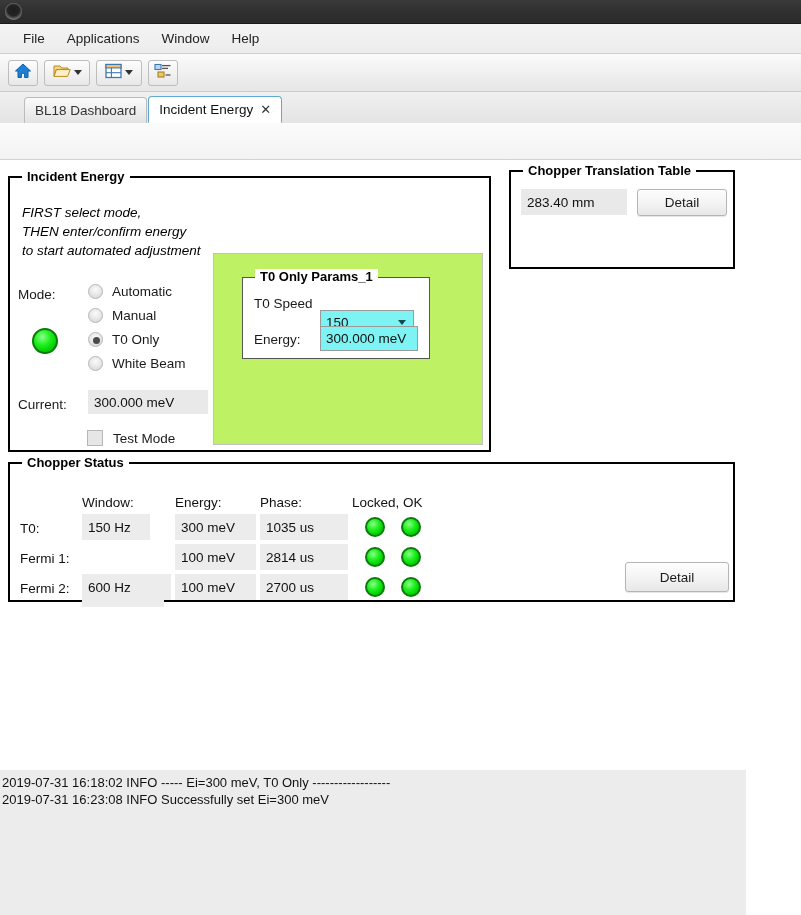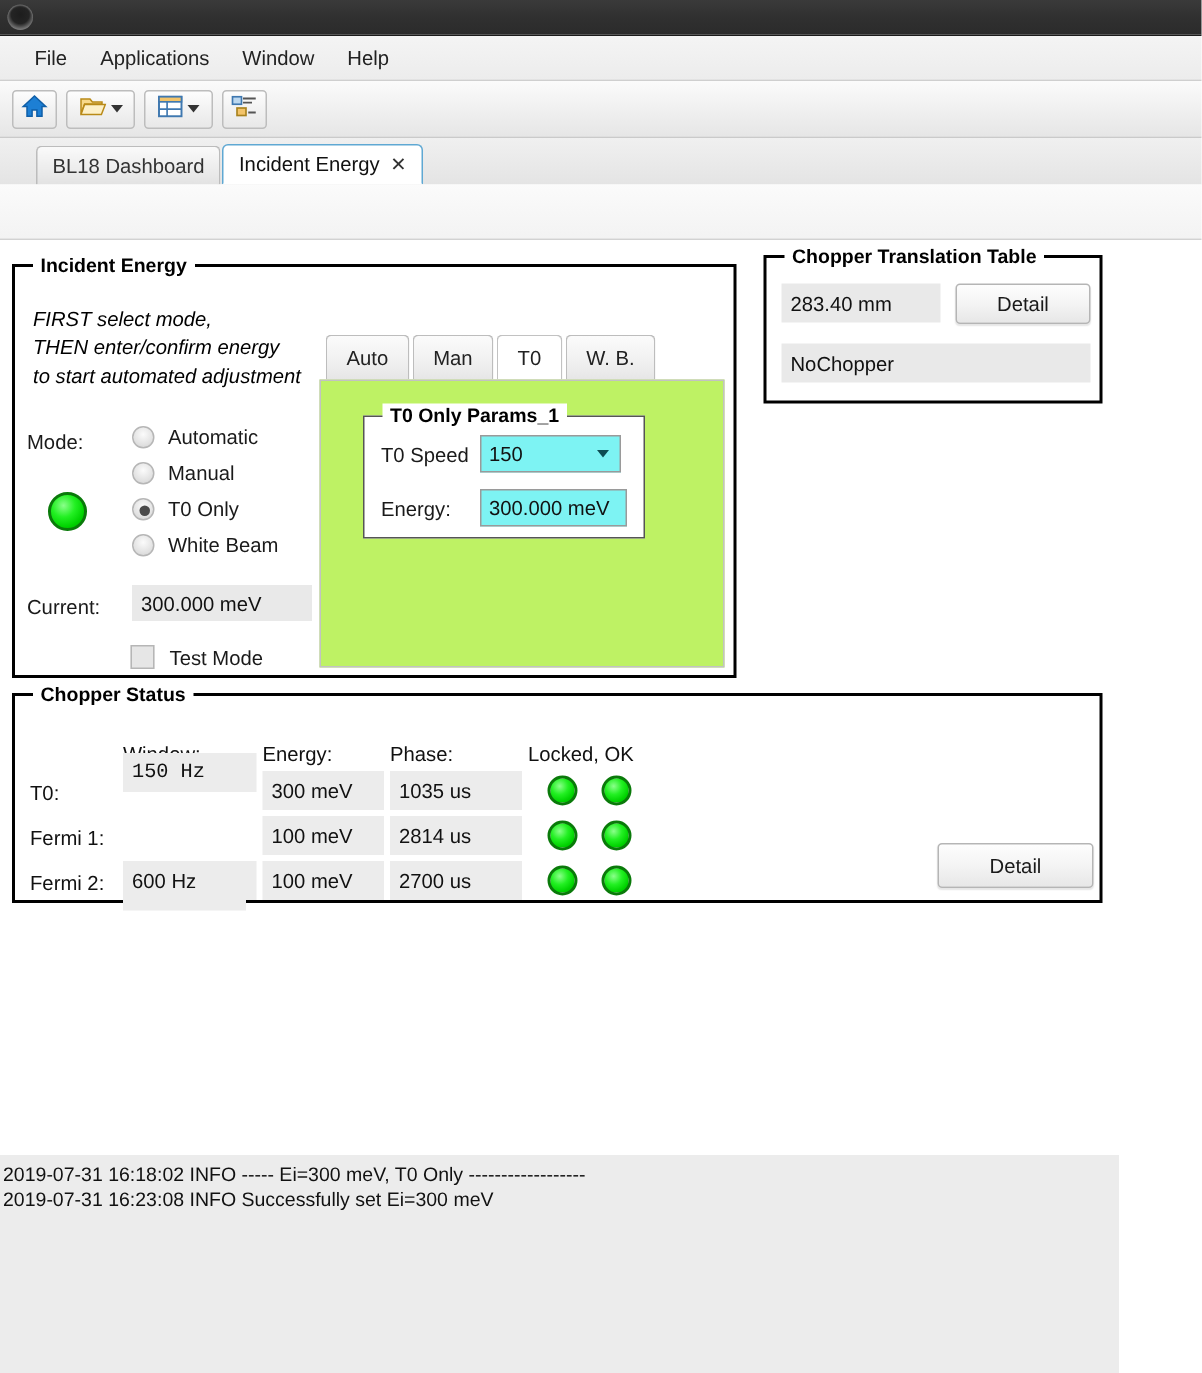--- a/index.html
+++ b/index.html
@@ -103,20 +103,21 @@
   .cyanfield {
     background: #7df3f3; border: 1px solid #9a9a9a;
     font-size: 13.5px; color: #111;
     display: flex; align-items: center; padding-left: 5px;
   }
   .cyancombo {
     background: #7df3f3; border: 1px solid #9a9a9a;
     font-size: 13.5px; color: #111;
     display: flex; align-items: center; justify-content: space-between;
     padding: 0 7px 0 5px;
+    margin-top: 20px;
   }
   .cyancombo .caret { border-top-color: #0d4d52; }
 
   
   .btn {
     border: 1px solid #b5b5b5; border-radius: 3px;
     background: linear-gradient(to bottom,#fdfdfd 0%,#f4f4f4 50%,#e7e7e7 100%);
     display: flex; align-items: center; justify-content: center;
     font-size: 13.5px; color: #1a1a1a; cursor: default;
     box-shadow: 0 1px 1px rgba(0,0,0,.10);
@@ -256,34 +257,20 @@
     </div>
 
     <div class="lbl" style="position:absolute; left:8px; top:219px;">Current:</div>
     <div class="rofield" style="position:absolute; left:78px; top:212px; width:120px; height:24px;">300.000 meV</div>
 
     <div style="position:absolute; left:77px; top:252px; display:flex; align-items:center; gap:10px;">
       <span class="chk"></span>
       <span class="lbl">Test Mode</span>
     </div>
 
-    <div class="itabs" style="left:207px; top:45px;">
-      <div class="itab">
-        <span>Auto</span>
-      </div>
-      <div class="itab">
-        <span>Man</span>
-      </div>
-      <div class="itab sel">
-        <span>T0</span>
-      </div>
-      <div class="itab">
-        <span>W. B.</span>
-      </div>
-    </div>
 
     <div class="ipane" style="left:203px; top:75px; width:270px; height:192px;">
 
       <div class="gbox thin" style="left:28px; top:23px; width:188px; height:82px;">
         <div class="gtitle">T0 Only Params_1</div>
 
         <div class="lbl" style="position:absolute; left:11px; top:18px;">T0 Speed</div>
         <div class="cyancombo" style="position:absolute; left:77px; top:12px; width:94px; height:25px;">
           <span>150</span>
           <span class="caret"></span>
@@ -295,33 +282,32 @@
         </div>
       </div>
     </div>
   </div>
 
   <div class="gbox" style="left:509px; top:10px; width:226px; height:99px;">
     <div class="gtitle">Chopper Translation Table</div>
 
     <div class="rofield" style="position:absolute; left:10px; top:17px; width:106px; height:26px;">283.40 mm</div>
     <div class="btn" style="position:absolute; left:126px; top:17px; width:90px; height:27px;">Detail</div>
-    <div class="rofield" style="position:absolute; left:10px; top:57px; width:206px; height:26px;">NoChopper</div>
   </div>
 
   <div class="gbox" style="left:8px; top:302px; width:727px; height:140px;">
     <div class="gtitle">Chopper Status</div>
 
     <div class="csh" style="left:72px;  top:31px;">Window:</div>
     <div class="csh" style="left:165px; top:31px;">Energy:</div>
     <div class="csh" style="left:250px; top:31px;">Phase:</div>
     <div class="csh" style="left:342px; top:31px;">Locked, OK</div>
 
     <div class="csh" style="left:10px; top:57px;">T0:</div>
-    <div class="csv" style="left:72px;  top:38px; width:89px; height:26px;font-family:Liberation Mono, monospace;">150 Hz</div>
+    <div class="csv" style="left:72px;  top:50px; width:68px; height:26px;">150 Hz</div>
     <div class="csv" style="left:165px; top:50px; width:81px; height:26px;">300 meV</div>
     <div class="csv" style="left:250px; top:50px; width:88px; height:26px;">1035 us</div>
     <div class="led" style="position:absolute; left:355px; top:53px;"></div>
     <div class="led" style="position:absolute; left:391px; top:53px;"></div>
 
     <div class="csh" style="left:10px; top:87px;">Fermi 1:</div>
     <div class="csv" style="left:72px;  top:80px; width:82px; height:26px;margin-top:37px;">120 Hz</div>
     <div class="csv" style="left:165px; top:80px; width:81px; height:26px;">100 meV</div>
     <div class="csv" style="left:250px; top:80px; width:88px; height:26px;">2814 us</div>
     <div class="led" style="position:absolute; left:355px; top:83px;"></div>

